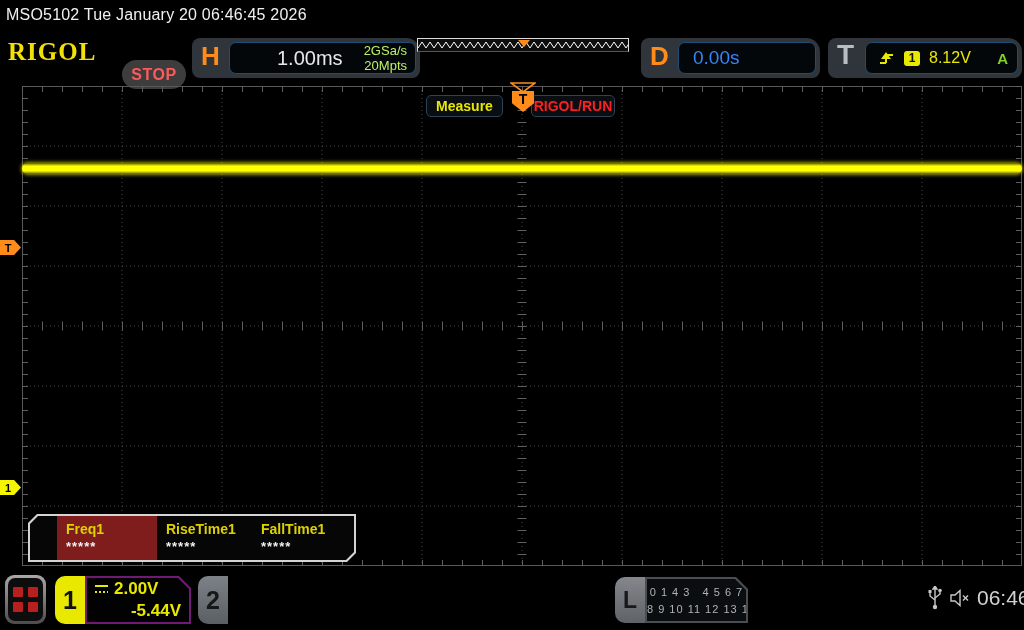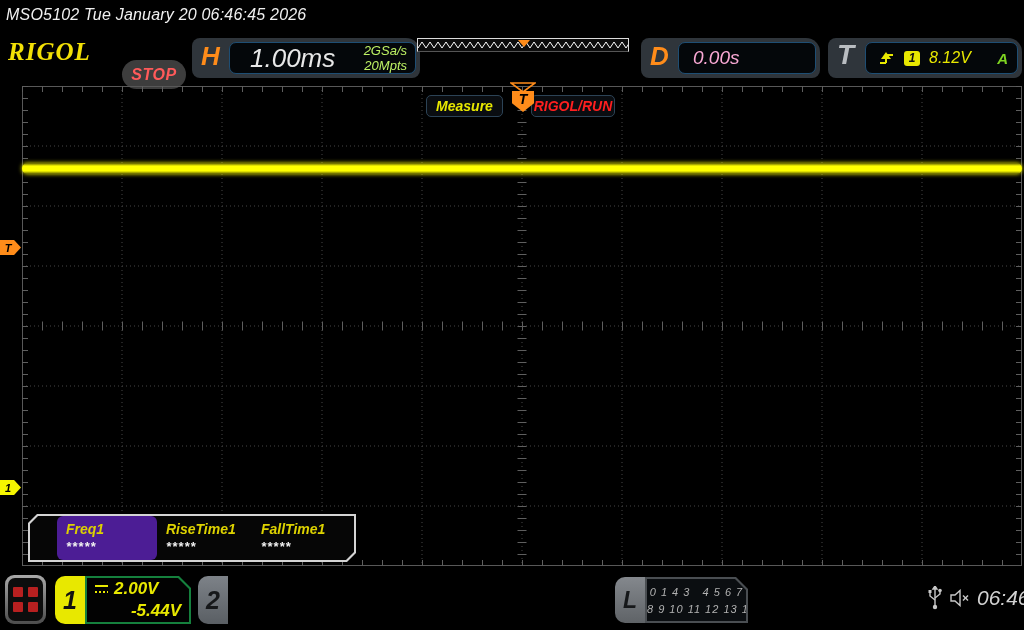--- a/index.html
+++ b/index.html
@@ -1,46 +1,46 @@
 <!DOCTYPE html>
 <html><head>
 <meta charset="utf-8">
 <style>
   * { margin:0; padding:0; box-sizing:border-box; }
   html,body { width:1024px; height:630px; background:#000; overflow:hidden;
               font-family:"Liberation Sans", sans-serif; }
   .abs { position:absolute; }
-  #screen { position:relative; width:1024px; height:548px; background:#000;font-style:italic; }
+  #screen { position:relative; width:1024px; height:548px; background:#000; }
 
   
   #titlebar { left:6px; top:6px; color:#f0f0f0; font-size:16px; letter-spacing:0.2px; }
 
   
   #logo { left:8px; top:38px; color:#f2e006; font-family:"Liberation Serif", serif;
           font-weight:700; font-size:25px; letter-spacing:1px; }
   #runstate { left:122px; top:44px; width:64px; height:29px; background:#3d3d3d;
               border-radius:15px; display:flex; align-items:center; justify-content:center;
               color:#ff5a5a; font-weight:700; font-size:16px; letter-spacing:0.5px;margin-top:16px; }
   .hdr-group { top:38px; height:40px; background:#2f353b; border-radius:8px 14px 8px 8px; }
   .hdr-letter { position:absolute; left:9px; top:3px; font-weight:700; font-size:26px; color:#ff8c1a; }
   .hdr-box { position:absolute; left:37px; right:4px; top:4px; bottom:4px; background:#04070a;
              border:1px solid #1e4e74; border-radius:7px; display:flex; align-items:center; }
   #h-group { left:192px; width:228px; }
-  #h-timebase { color:#e8e8e8; font-size:26px; padding-left:20px; flex:1; }
+  #h-timebase { color:#e8e8e8; font-size:20px; padding-left:20px; flex:1;margin-left:27px; }
   #h-rates { text-align:right; color:#bef264; font-size:13px; line-height:15px; padding-right:8px; }
   #preview { left:417px; top:38px; width:212px; height:14px; background:#0d0d0d;
              border:1px solid #dcdcdc; border-bottom-color:#555; }
   #preview svg { display:block; }
   .hdr-btn { top:55px; height:22px; background:#0a0d11; border:1px solid #2c4356;
              border-radius:5px; display:flex; align-items:center; justify-content:center;
              font-weight:700; font-size:14px;margin-top:40px; }
   #measure-btn { left:426px; width:77px; color:#e8e800; }
   #stoprun-btn { left:531px; width:84px; color:#ff1f1f; }
   #d-group { left:641px; width:179px; }
-  #d-value { color:#f9a8d4; font-size:19px; padding-left:14px; }
+  #d-value { color:#3b82f6; font-size:19px; padding-left:14px; }
   #t-group { left:828px; width:194px; }
   #t-group .hdr-letter { color:#b9bdc1; font-size:28px; top:1px; }
   #t-box { gap:9px; padding-left:12px; }
   #trig-badge { width:16px; height:15px; background:#e8e800; border-radius:3px; color:#111;
                 font-weight:700; font-size:12px; display:flex; align-items:center; justify-content:center; }
   #trig-level { color:#e8e800; font-size:16px; }
   #trig-mode { color:#7ed321; font-weight:700; font-size:15px; margin-left:auto; padding-right:9px; }
 
   
   #grid { left:22px; top:86px; width:1000px; height:480px; }
@@ -59,21 +59,21 @@
                  clip-path:polygon(0 0,67% 0,100% 50%,67% 100%,0 100%); }
   #marker-trig { top:240px; background:#ff8c1a; }
   #marker-ch1 { top:480px; background:#f5f500; }
 
   
   #meas { left:28px; top:514px; width:328px; height:48px; background:#d4d4d4;
           clip-path:polygon(9px 0,100% 0,100% calc(100% - 9px),calc(100% - 9px) 100%,0 100%,0 9px); }
   #meas-inner { position:absolute; inset:2px; background:#060606; display:flex; padding-left:27px;
           clip-path:polygon(8px 0,100% 0,100% calc(100% - 8px),calc(100% - 8px) 100%,0 100%,0 8px); }
   .meas-cell { width:100px; padding:5px 0 0 9px; }
-  .meas-cell.sel { background:#4c1d95;border-radius:6px; }
+  .meas-cell.sel { background:#7f1d1d; }
   .meas-label { color:#ddd200; font-size:14px; font-weight:700; }
   .meas-value { color:#f2f2f2; font-size:13px; font-weight:700; letter-spacing:1px; margin-top:2px; }
 
   
   #menu-btn { left:5px; top:575px; width:41px; height:49px; border-radius:9px;
               background:linear-gradient(180deg,#a8a8a8,#4c4c4c); padding:3px; }
   #menu-btn .inner { width:100%; height:100%; background:#0d0d0d; border-radius:7px;
               display:grid; grid-template-columns:10px 10px; grid-template-rows:10px 10px;
               gap:5px; align-content:center; justify-content:center; }
   #menu-btn .sq { background:#b82020; border-radius:1px; }
@@ -83,21 +83,21 @@
             display:flex; align-items:center; justify-content:center; font-weight:700; font-size:25px; }
   .ch-body { position:absolute; left:30px; top:0; right:0; bottom:0;
              clip-path:polygon(0 0,calc(100% - 12px) 0,100% 12px,100% 100%,0 100%); }
   .ch-body .fill { position:absolute; inset:2px; background:#020202;
              clip-path:polygon(0 0,calc(100% - 11px) 0,100% 11px,100% 100%,0 100%); }
   .ch-row1 { position:absolute; left:9px; top:3px; display:flex; align-items:center; gap:5px;
              font-size:17px; font-weight:600; }
   .ch-row2 { position:absolute; right:10px; bottom:3px; font-size:17px; font-weight:600; }
   #ch1 { left:55px; width:136px; }
   #ch1 .ch-tab { background:#e8e800; color:#111; }
-  #ch1 .ch-body { background:#15803d;text-align:center; }
+  #ch1 .ch-body { background:#701a75;text-align:center; }
   #ch1 .ch-row1, #ch1 .ch-row2 { color:#e8e800; }
   #ch2 { left:198px; width:133px; }
   #ch2 .ch-tab { background:linear-gradient(180deg,#7d8288,#5a5f64); color:#16181a; }
   #ch2 .ch-body { background:#888c90; }
   #ch2 .ch-row1, #ch2 .ch-row2 { color:#b4b4b4; }
 
   #logic { left:615px; top:577px; width:133px; height:46px; }
   #logic .ch-tab { height:46px; background:linear-gradient(180deg,#84888d,#5f6367); color:#16181a; font-size:23px; }
   #logic .ch-body { background:#4a4e52; }
   #logic .rows { position:absolute; inset:2px; background:#0b0e11; padding-top:5px; text-align:center;

